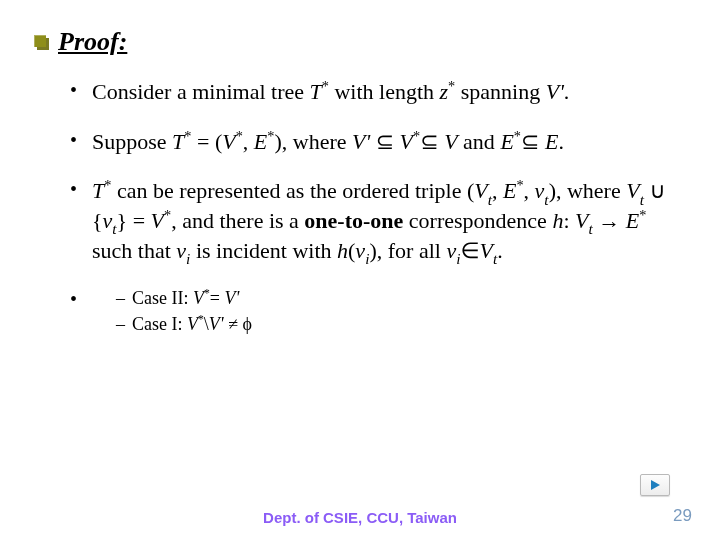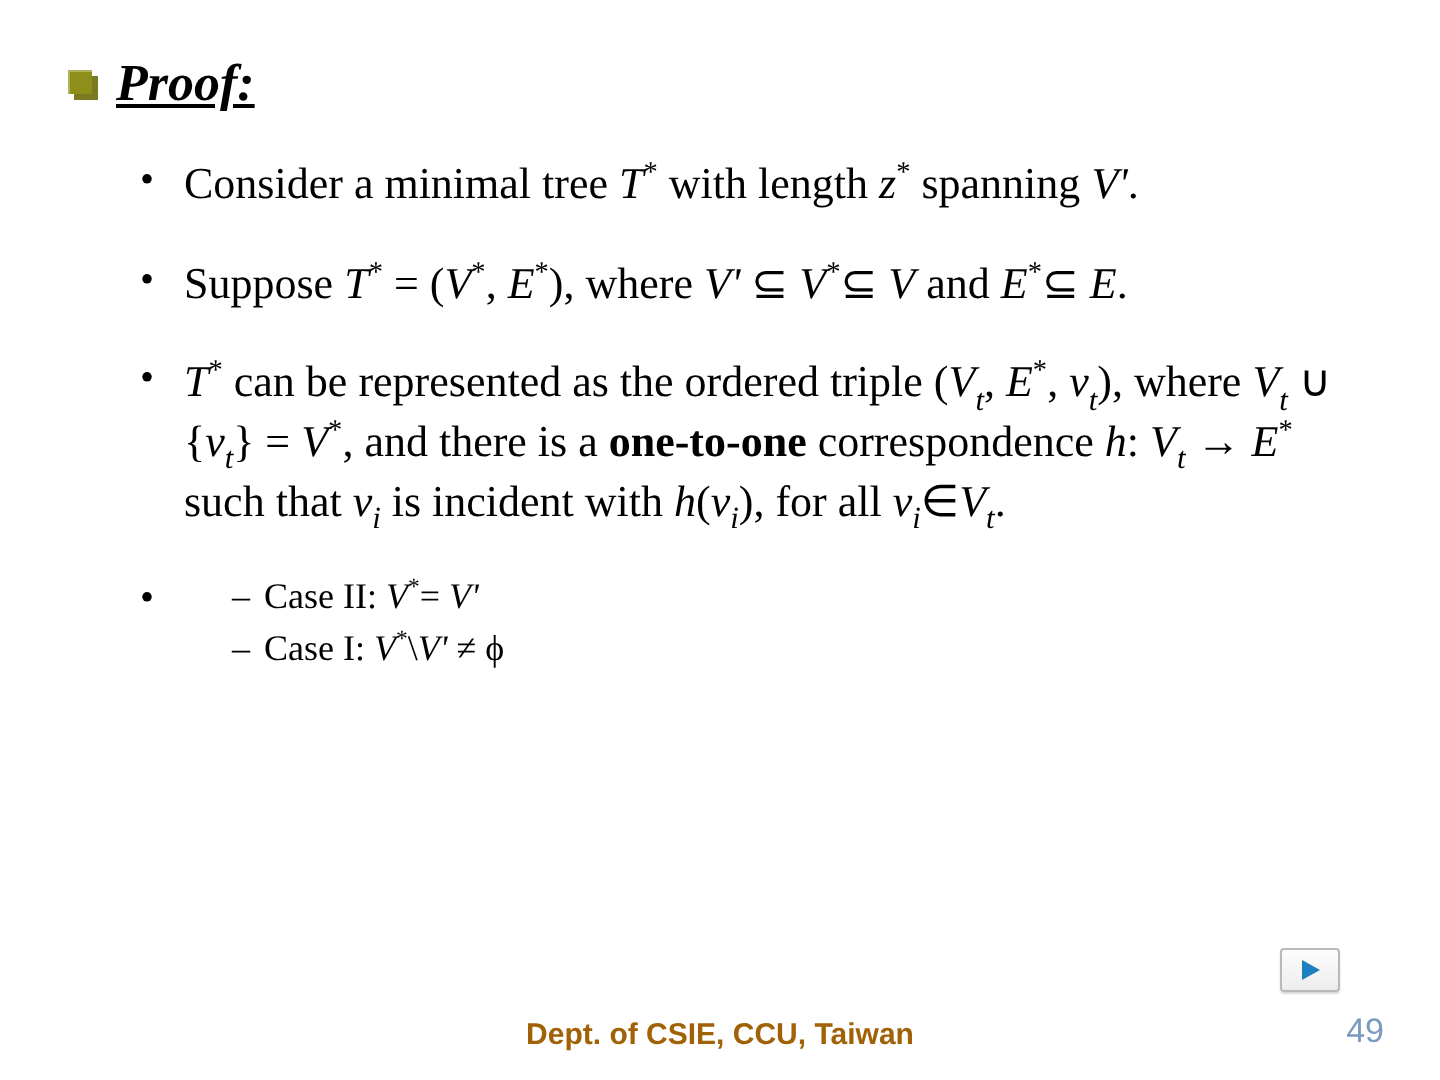--- a/index.html
+++ b/index.html
@@ -79,21 +79,21 @@
   .sub-it { vertical-align: sub; font-size: 0.7em; font-style: italic; line-height: 0; position: relative; top: 0.05em; }
   .sym { font-family: "Times New Roman", serif; }
   .bold-green { font-weight: bold; color: #000000; text-align: right; }
   .footer {
     position: absolute;
     left: 0; right: 0; bottom: 12px;
     text-align: center;
     font-family: Verdana, Geneva, sans-serif;
     font-weight: bold;
     font-size: 15px;
-    color: #a16207;
+    color: #8b5cf6;
   }
   .pagenum {
     position: absolute;
     right: 28px;
     bottom: 12px;
     font-family: Verdana, Geneva, sans-serif;
     font-size: 17px;
     color: #7a9bbf;
   }
   .nav-btn {
@@ -131,13 +131,13 @@
       </ul></li>
   </ul>
 
 <div class="nav-btn">
   <svg width="12" height="12" viewBox="0 0 12 12">
     <polygon points="2,1 11,6 2,11" id="play-poly" fill="#1e7fbf"></polygon>
   </svg>
 </div>
 
 <div class="footer">Dept. of CSIE, CCU, Taiwan</div>
-<div class="pagenum">49</div>
+<div class="pagenum">29</div>
 
 </body></html>

